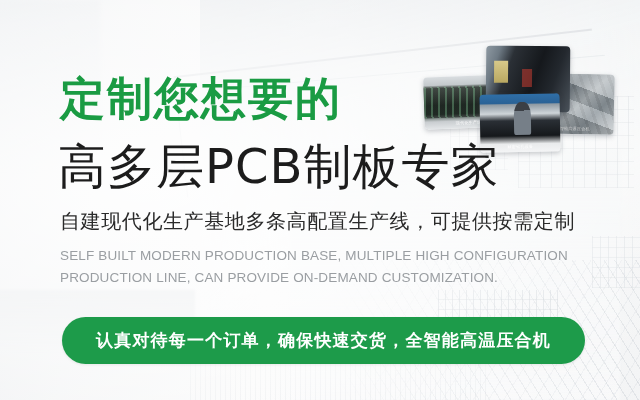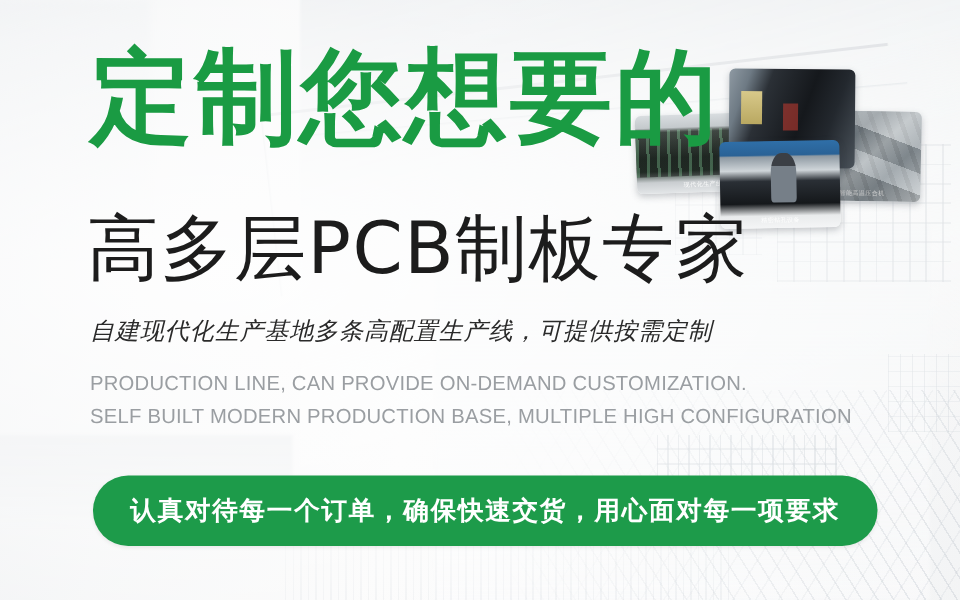--- a/index.html
+++ b/index.html
@@ -206,52 +206,51 @@
     position:absolute; left:42%; top:14%; width:22%; height:56%;
     background: linear-gradient(180deg,#3b3f45 0 26%, #767f88 26% 100%);
     border-radius: 40% 40% 10% 10%;
   }
 
   
   .content { position: absolute; left: 0; top: 0; width: 640px; height: 400px; }
 
   .headline-cn {
     position: absolute;
-    left: 60px; top: 40px;
-    font-size: 68px;
+    left: 60px; top: 68px;
+    font-size: 45px;
     line-height: 62px;
     font-weight: 700;
     color: #1a9b43;
     letter-spacing: 2px;
     white-space: nowrap;
-    font-family: Liberation Mono, monospace;
+    font-family: Liberation Sans, sans-serif;
   }
 
   .headline-sub {
     position: absolute;
     left: 58px; top: 140px;
     font-size: 48px;
     line-height: 52px;
     font-weight: 400;
     color: #1c1c1c;
     letter-spacing: 1px;
     white-space: nowrap;
     font-family: "DejaVu Sans", "Liberation Sans", sans-serif;
   }
 
   .tagline-cn {
     position: absolute;
     left: 60px; top: 207px;
-    font-size: 16px;
+    font-size: 20px;
     line-height: 28px;
     color: #2a2a2a;
     letter-spacing: .6px;
     white-space: nowrap;
     font-family: "DejaVu Sans", "Liberation Sans", sans-serif;
-    font-style: italic;
   }
 
   .tagline-en {
     position: absolute;
     left: 60px; top: 245px;
     width: 520px;
     font-size: 13.5px;
     line-height: 22px;
     color: #9a9ea2;
     letter-spacing: .15px;
@@ -316,22 +315,22 @@
 
   <div class="content">
 
     <div class="headline-cn">定制您想要的</div>
 
     <div class="headline-sub">高多层PCB制板专家</div>
 
     <div class="tagline-cn">自建现代化生产基地多条高配置生产线，可提供按需定制</div>
 
     <div class="tagline-en">
+      <div>SELF BUILT MODERN PRODUCTION BASE, MULTIPLE HIGH CONFIGURATION</div>
       <div>PRODUCTION LINE, CAN PROVIDE ON-DEMAND CUSTOMIZATION.</div>
-      <div>SELF BUILT MODERN PRODUCTION BASE, MULTIPLE HIGH CONFIGURATION</div>
     </div>
 
     <div class="pill">
-      <span class="pill-text">认真对待每一个订单，确保快速交货，用心面对每一项要求</span>
+      <span class="pill-text">认真对待每一个订单，确保快速交货，全智能高温压合机</span>
     </div>
 
   </div>
 </div>
 
 </body></html>

